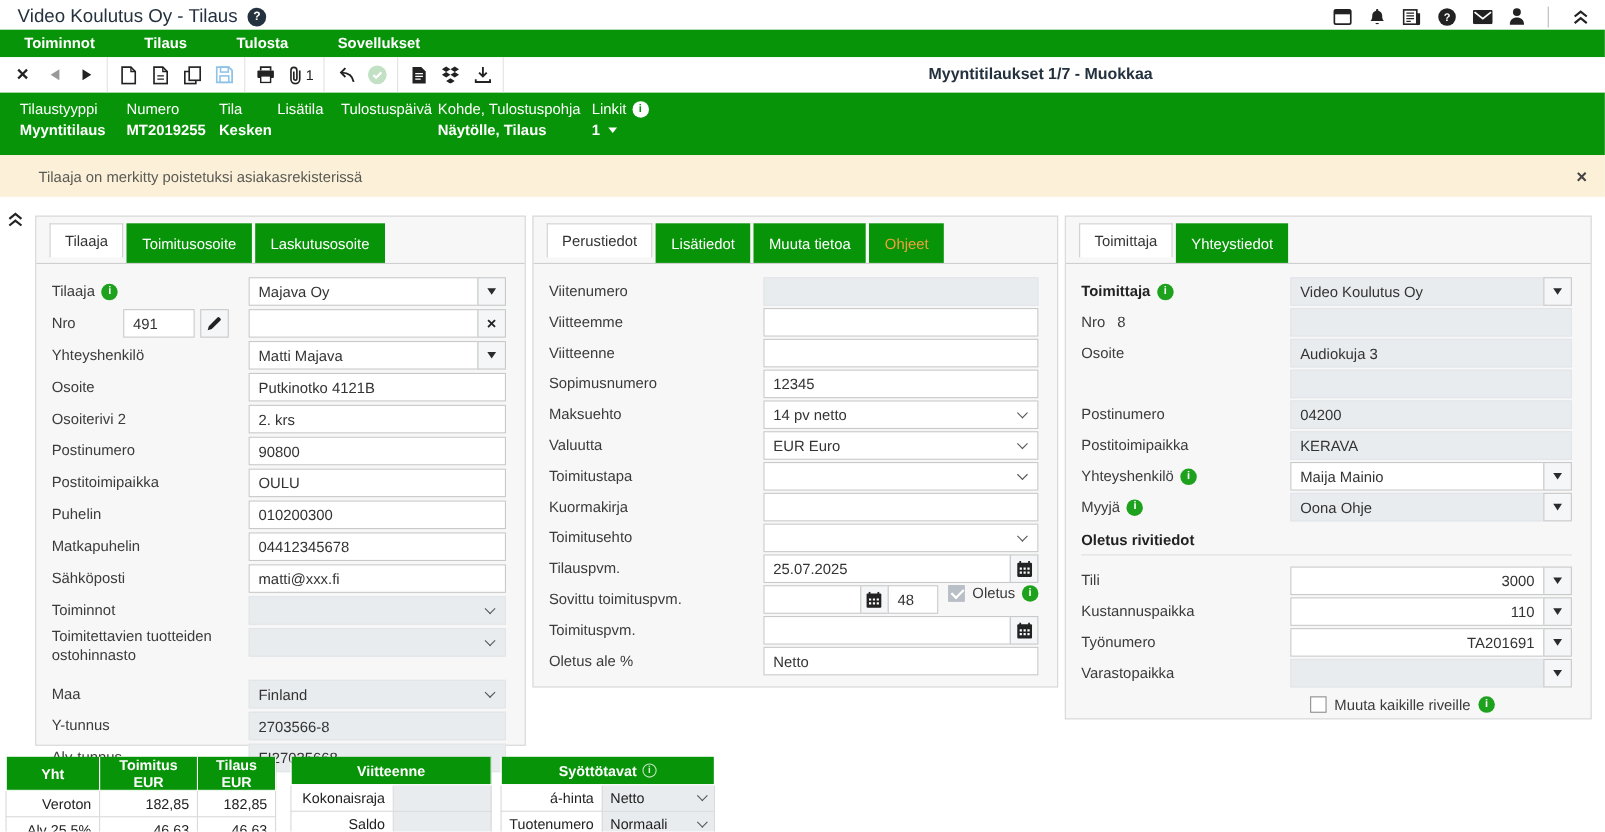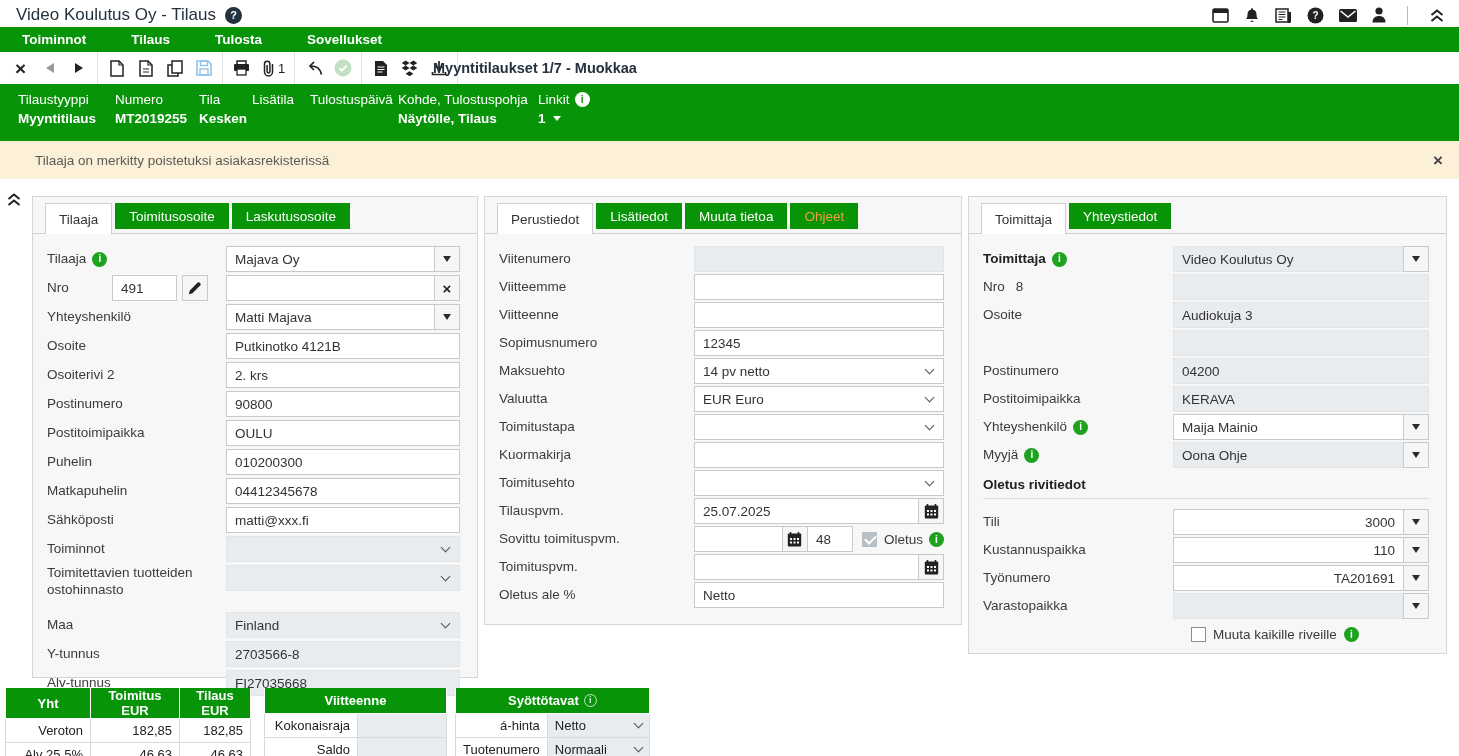--- a/index.html
+++ b/index.html
@@ -25,21 +25,21 @@
 
   
   .toolbar{height:32px;background:#fff;display:flex;align-items:center;padding-left:6px;position:relative}
   .tbtn{height:32px;min-width:27px;display:inline-flex;align-items:center;justify-content:center;padding:0 4px;margin:0 1px;background:none;border:none;cursor:pointer}
   .tsep{width:1px;height:32px;background:#e2e2e2;margin:0 4px}
   .x-glyph{font-size:19px;font-weight:700;color:#222;line-height:1}
   .x-glyph::after{content:"×"}
   .tri-left{width:0;height:0;border-top:5px solid transparent;border-bottom:5px solid transparent;border-right:8px solid #999}
   .tri-right{width:0;height:0;border-top:5px solid transparent;border-bottom:5px solid transparent;border-left:8px solid #222}
   .clip-count{font-size:13px;color:#222;margin-left:3px}
-  .toolbar-title{position:absolute;left:433px;right:0;text-align:left;font-weight:700;font-size:14.5px;color:var(--ink);pointer-events:none}
+  .toolbar-title{position:absolute;left:433px;right:0;text-align:center;font-weight:700;font-size:14.5px;color:var(--ink);pointer-events:none}
 
   
   .banner{height:57px;background:var(--green);color:#fff;display:flex;padding:8px 0 0 18px}
   .bfield .bl{font-size:13.5px;display:flex;align-items:center;gap:5px}
   .bfield .bv{font-size:13.5px;font-weight:700;margin-top:4px;display:flex;align-items:center;gap:5px}
   .bw1{width:97px}.bw2{width:84px}.bw3{width:53px}.bw4{width:58px}.bw5{width:88px}.bw6{width:140px}
   .winfo{width:15px;height:15px;border-radius:50%;background:#fff;color:var(--green);font-size:10px;font-weight:700;display:inline-flex;align-items:center;justify-content:center}
   .winfo::after{content:"i"}
   .wtri{width:0;height:0;border-left:4px solid transparent;border-right:4px solid transparent;border-top:5px solid #fff;margin-left:2px}
 
@@ -50,21 +50,21 @@
 
   
   .content{position:relative;height:577px;background:#fff}
   .collapse-btn{position:absolute;left:6px;top:13px;background:none;border:none;cursor:pointer}
   .panel{position:absolute;background:var(--panelbg);border:1px solid var(--panelbd)}
   #panel-left{left:32px;top:17px;width:446px;height:482px}
   #panel-mid{left:484px;top:17px;width:478px;height:429px}
   #panel-right{left:968px;top:17px;width:479px;height:458px}
 
   .tabs{display:flex;gap:3px;padding:6px 12px 0 12px;border-bottom:1px solid #cfcfcf}
-  .tab{height:26px;display:flex;align-items:center;padding:0 13px;font-size:13.5px;background:var(--green);color:#fff;border:1px solid transparent;border-bottom:none;cursor:pointer}
+  .tab{height:36px;display:flex;align-items:center;padding:0 13px;font-size:13.5px;background:var(--green);color:#fff;border:1px solid transparent;border-bottom:none;cursor:pointer}
   .tab.active{background:#fff;color:#333;border-color:#cfcfcf;margin-bottom:-1px;height:31px;z-index:2}
   .tab.hl{color:#f0a03c;font-weight:400}
 
   .form{padding:12px 17px 0 14px;display:flex;flex-direction:column;gap:3px}
   #panel-mid .form,#panel-right .form{gap:2px}
   .row{display:grid;grid-template-columns:179px 1fr;align-items:center;min-height:26px}
   #panel-mid .row{grid-template-columns:195px 1fr}
   #panel-right .row{grid-template-columns:190px 1fr}
   .row.top{align-items:start}
   .lbl{font-size:13.5px;color:var(--txt);display:flex;align-items:center;gap:6px;line-height:1.25;padding-right:6px}
@@ -473,21 +473,21 @@
                 <svg width="15" height="15" viewBox="0 0 15 15">
                   <path d="M3.5 0v2.5M11.5 0v2.5" stroke="#222" stroke-width="1.6"></path>
                   <rect x=".8" y="1.5" width="13.4" height="13" rx="1" fill="#222"></rect>
                   <path fill="#fff" d="M3 6h2v2H3zM6.5 6h2v2h-2zM10 6h2v2h-2zM3 9.5h2v2H3zM6.5 9.5h2v2h-2zM10 9.5h2v2h-2z"></path>
                 </svg>
               </button>
             </span>
         </div>
         <div class="row">
           <span class="lbl">Sovittu toimituspvm.</span>
-          <span class="combo" style="align-items:center">
+          <span class="combo" style="align-items:flex-start">
             <input class="fld" style="flex: 1 1 0%;" value="">
             <button class="cbtn">
                 <svg width="15" height="15" viewBox="0 0 15 15">
                   <path d="M3.5 0v2.5M11.5 0v2.5" stroke="#222" stroke-width="1.6"></path>
                   <rect x=".8" y="1.5" width="13.4" height="13" rx="1" fill="#222"></rect>
                   <path fill="#fff" d="M3 6h2v2H3zM6.5 6h2v2h-2zM10 6h2v2h-2zM3 9.5h2v2H3zM6.5 9.5h2v2h-2zM10 9.5h2v2h-2z"></path>
                 </svg>
               </button>
             <input class="fld" style="width: 46px; flex: 0 0 auto; margin-left: -1px;" value="48">
             <span class="cb checked" style="margin-left:9px"></span>

